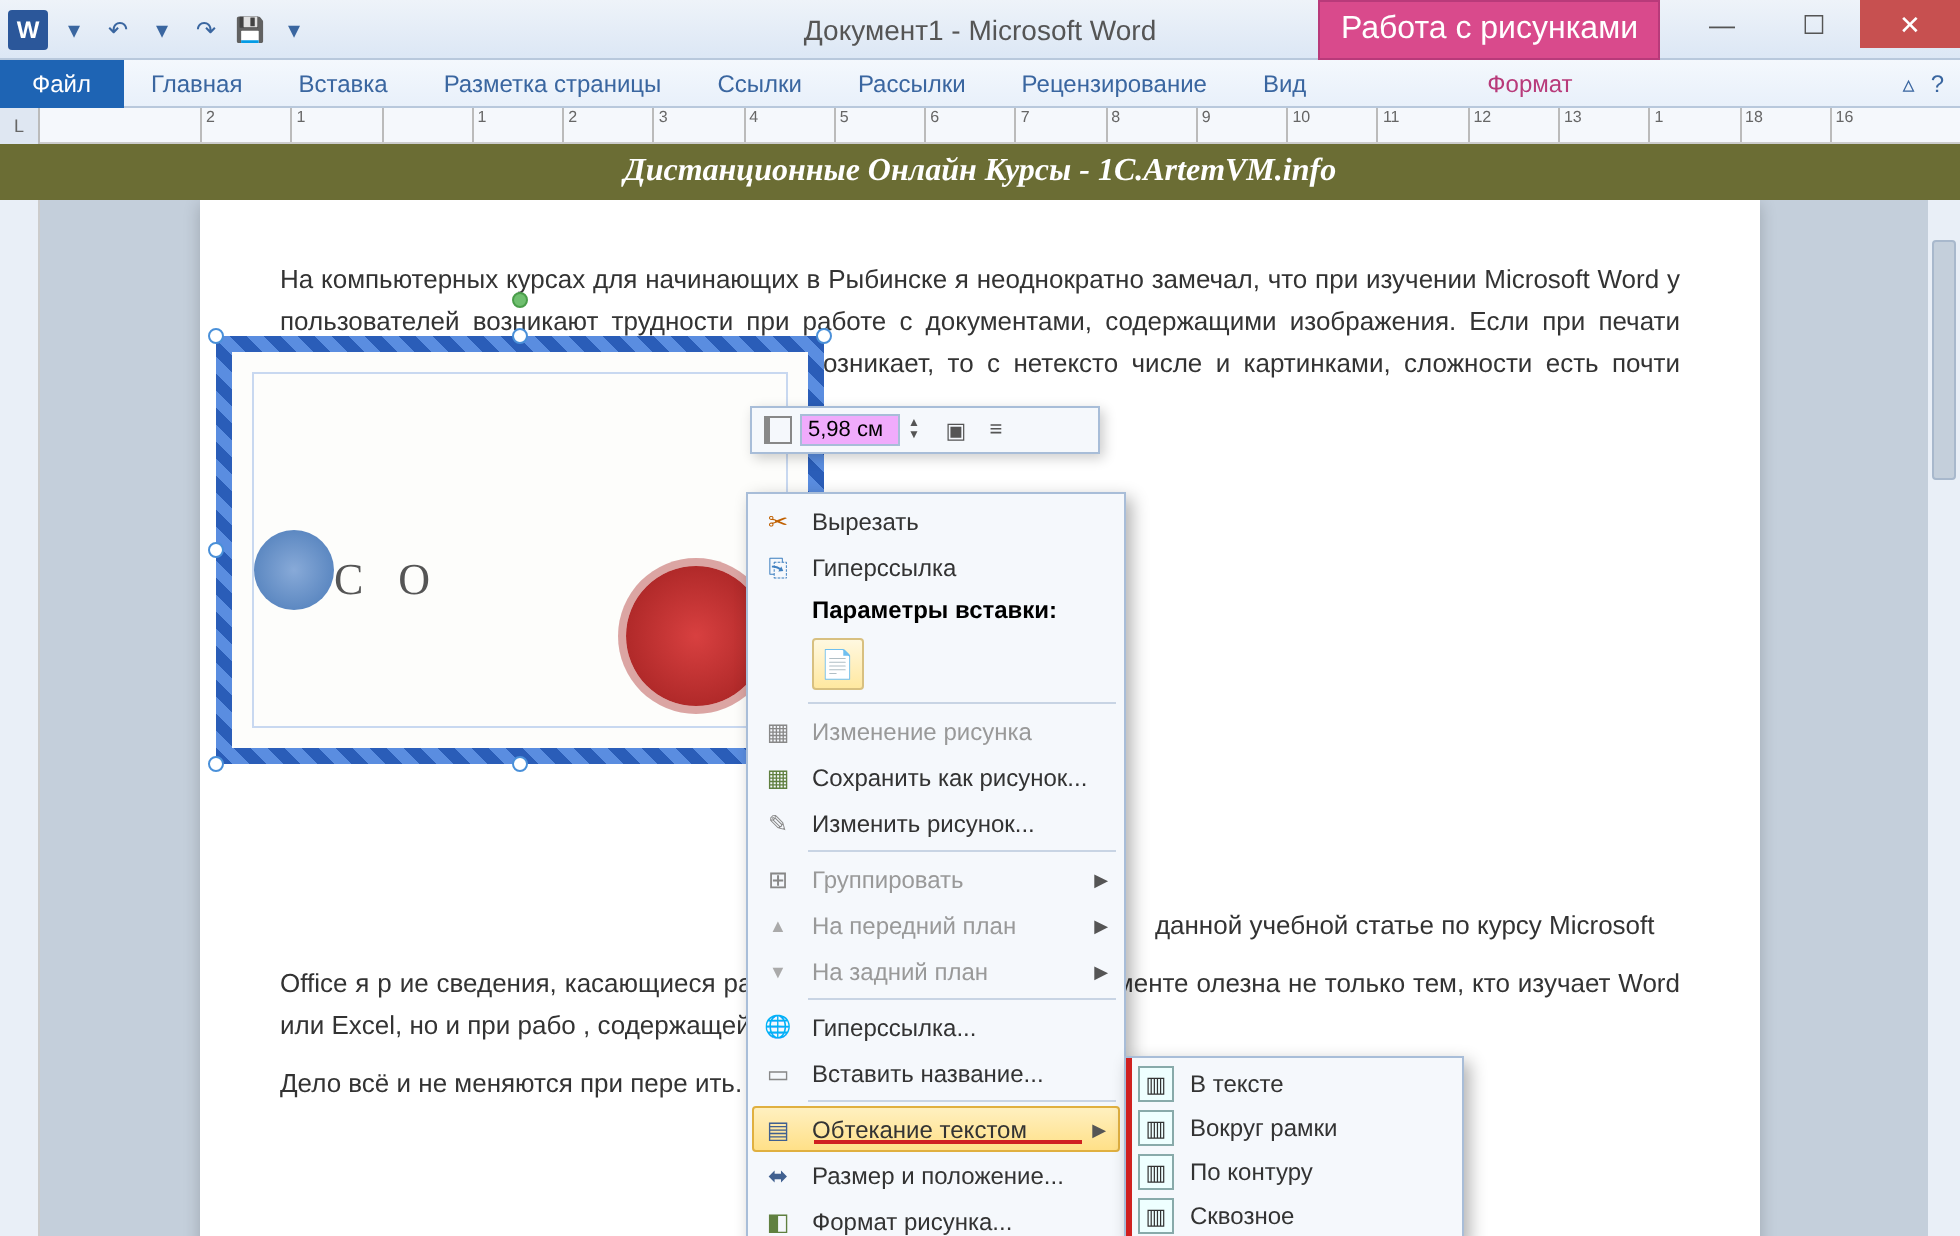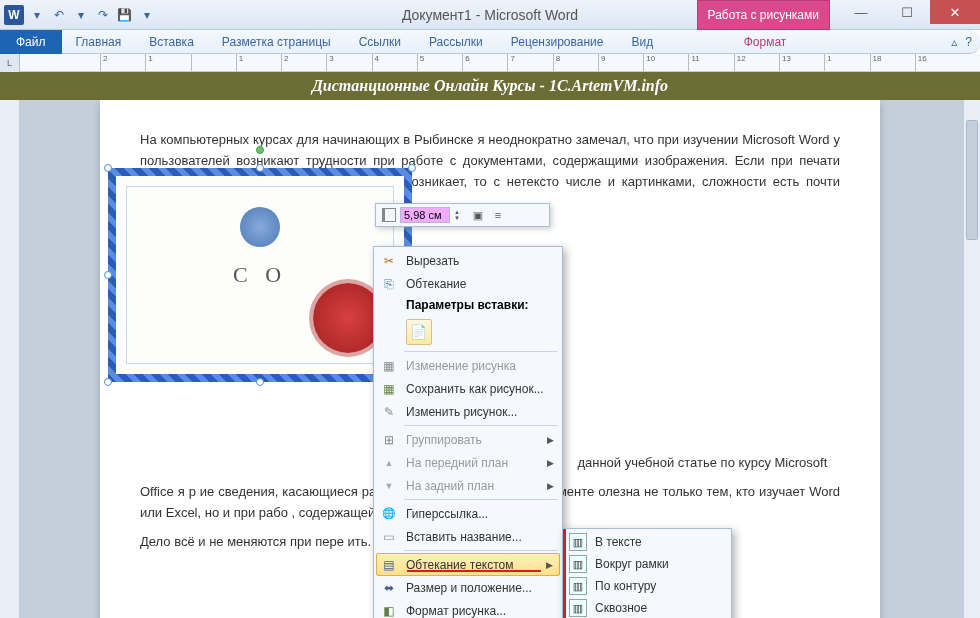--- a/index.html
+++ b/index.html
@@ -4,27 +4,27 @@
 <style>
 * { margin:0; padding:0; box-sizing:border-box; font-family:"Segoe UI",Tahoma,sans-serif; }
 body { width:980px; height:618px; overflow:hidden; background:#fff; position:relative; }
 
 
 .titlebar { height:30px; background:linear-gradient(#eef3f9,#dce7f5); display:flex; align-items:center; position:relative; border-bottom:1px solid #b8c8dc; }
 .titlebar .qat { display:flex; align-items:center; gap:4px; padding-left:4px; }
 .titlebar .qat .qicon { width:18px; height:18px; display:flex; align-items:center; justify-content:center; font-size:12px; color:#3a66a0; }
 .titlebar .word-icon { width:20px; height:20px; background:#2b579a; color:#fff; font-weight:bold; font-size:12px; display:flex; align-items:center; justify-content:center; border-radius:2px; }
 .titlebar .title-text { position:absolute; left:50%; transform:translateX(-50%); font-size:14px; color:#555; }
-.titlebar .context-tab { position:absolute; right:150px; top:0; height:30px; background:#d94a8c; color:#fff; font-size:12px; padding:4px 10px; display:flex; align-items:center; border:1px solid #b83a7a; }
+.titlebar .context-tab { position:absolute; right:150px; top:0; height:30px; background:#d94a8c; color:#fff; font-size:16px; padding:4px 10px; display:flex; align-items:center; border:1px solid #b83a7a; }
 .titlebar .win-controls { position:absolute; right:0; top:0; display:flex; }
 .titlebar .win-controls div { width:46px; height:24px; display:flex; align-items:center; justify-content:center; font-size:13px; color:#555; }
 .titlebar .win-controls .close { background:#c75050; color:#fff; width:50px; }
 
 
-.ribbon { height:24px; background:linear-gradient(#f4f8fd,#e8f0fa); display:flex; align-items:center; font-size:12px; border-bottom:1px solid #b8c8dc; position:relative;border-radius:10px; }
+.ribbon { height:24px; background:linear-gradient(#f4f8fd,#e8f0fa); display:flex; align-items:center; font-size:12px; border-bottom:1px solid #b8c8dc; position:relative; }
 .ribbon .file-tab { background:#1e64b4; color:#fff; padding:4px 16px; height:24px; display:flex; align-items:center; }
 .ribbon .tab { padding:4px 14px; color:#3a66a0; cursor:default; }
 .ribbon .format-tab { position:absolute; right:150px; width:130px; text-align:center; color:#b83a7a; }
 .ribbon .help-icons { position:absolute; right:8px; display:flex; gap:8px; color:#3a66a0; font-size:12px; }
 
 
 .ruler-area { height:18px; background:#e9eff7; display:flex; border-bottom:1px solid #ccc; }
 .ruler-area .left-box { width:20px; height:18px; background:#dfe7f2; border-right:1px solid #bbb; display:flex; align-items:center; justify-content:center; font-size:9px; color:#666; }
 .ruler-area .ruler { flex:1; position:relative; font-size:8px; color:#666; background:#f5f8fc; }
 .ruler-area .ruler .ticks { position:absolute; left:80px; right:20px; top:0; bottom:0; display:flex; }
@@ -35,21 +35,21 @@
 
 
 .workspace { position:absolute; top:100px; bottom:0; left:0; right:0; background:#c4cfdb; overflow:hidden; }
 .workspace .vruler { position:absolute; left:0; top:0; width:20px; bottom:0; background:#e9eff7; border-right:1px solid #ccc; }
 .page { position:absolute; left:100px; top:0; width:780px; height:700px; background:#fff; box-shadow:0 2px 8px rgba(0,0,0,0.2); padding:30px 40px; font-size:13px; color:#333; line-height:1.6; }
 .page p { text-align:justify; margin-bottom:8px; }
 
 
 .picture-sel { position:absolute; left:0; top:60px; width:320px; height:230px; }
 .picture-sel .frame { position:absolute; inset:8px; border:8px solid; border-image:repeating-linear-gradient(45deg,#2a5db8,#2a5db8 6px,#5a8de0 6px,#5a8de0 12px) 8; background:#fdfdfb; }
-.picture-sel .frame .cert-inner { position:absolute; inset:10px; border:1px solid #c8d8f0; display:flex; flex-direction:column; align-items:center; padding-top:20px; }
+.picture-sel .frame .cert-inner { position:absolute; inset:10px; border:1px solid #c8d8f0; display:flex; align-items:center; padding-top:20px; }
 .cert-inner .logo-circ { width:40px; height:40px; background:radial-gradient(#88aad8,#4a7ab8); border-radius:50%; }
 .cert-inner .cert-title { font-size:22px; letter-spacing:6px; color:#555; margin-top:10px; font-family:Georgia,serif; }
 .cert-inner .seal { position:absolute; bottom:10px; right:10px; width:70px; height:70px; background:radial-gradient(#d84040,#a02020); border-radius:50%; box-shadow:0 0 0 4px rgba(168,32,32,0.4); }
 .picture-sel .handle { position:absolute; width:8px; height:8px; background:#fff; border:1px solid #4a90d9; border-radius:50%; }
 .picture-sel .h-tl{top:4px;left:4px;} .picture-sel .h-tr{top:4px;right:4px;}
 .picture-sel .h-bl{bottom:4px;left:4px;} .picture-sel .h-br{bottom:4px;right:4px;}
 .picture-sel .h-tm{top:4px;left:50%;margin-left:-4px;} .picture-sel .h-bm{bottom:4px;left:50%;margin-left:-4px;}
 .picture-sel .h-ml{top:50%;left:4px;margin-top:-4px;} .picture-sel .h-mr{top:50%;right:4px;margin-top:-4px;}
 .picture-sel .rot { position:absolute; top:-14px; left:50%; margin-left:-4px; width:8px; height:8px; background:#6fbf6f; border:1px solid #4a9e4a; border-radius:50%; }
 
@@ -212,21 +212,21 @@
   </div>
 </div>
 
 <div class="ctx-menu">
   <div class="item">
       <span class="icon-slot icon-cut"></span>
       <span>Вырезать</span>
     </div>
   <div class="item">
       <span class="icon-slot icon-copy"></span>
-      <span>Обтекание</span>
+      <span>Гиперссылка</span>
     </div>
   <div class="section-label">Параметры вставки:</div>
   <div class="paste-opts">
       <div class="paste-icon">📄</div>
     </div>
   <div class="sep"></div>
   <div class="item disabled">
       <span class="icon-slot icon-pic"></span>
       <span>Изменение рисунка</span>
     </div>

